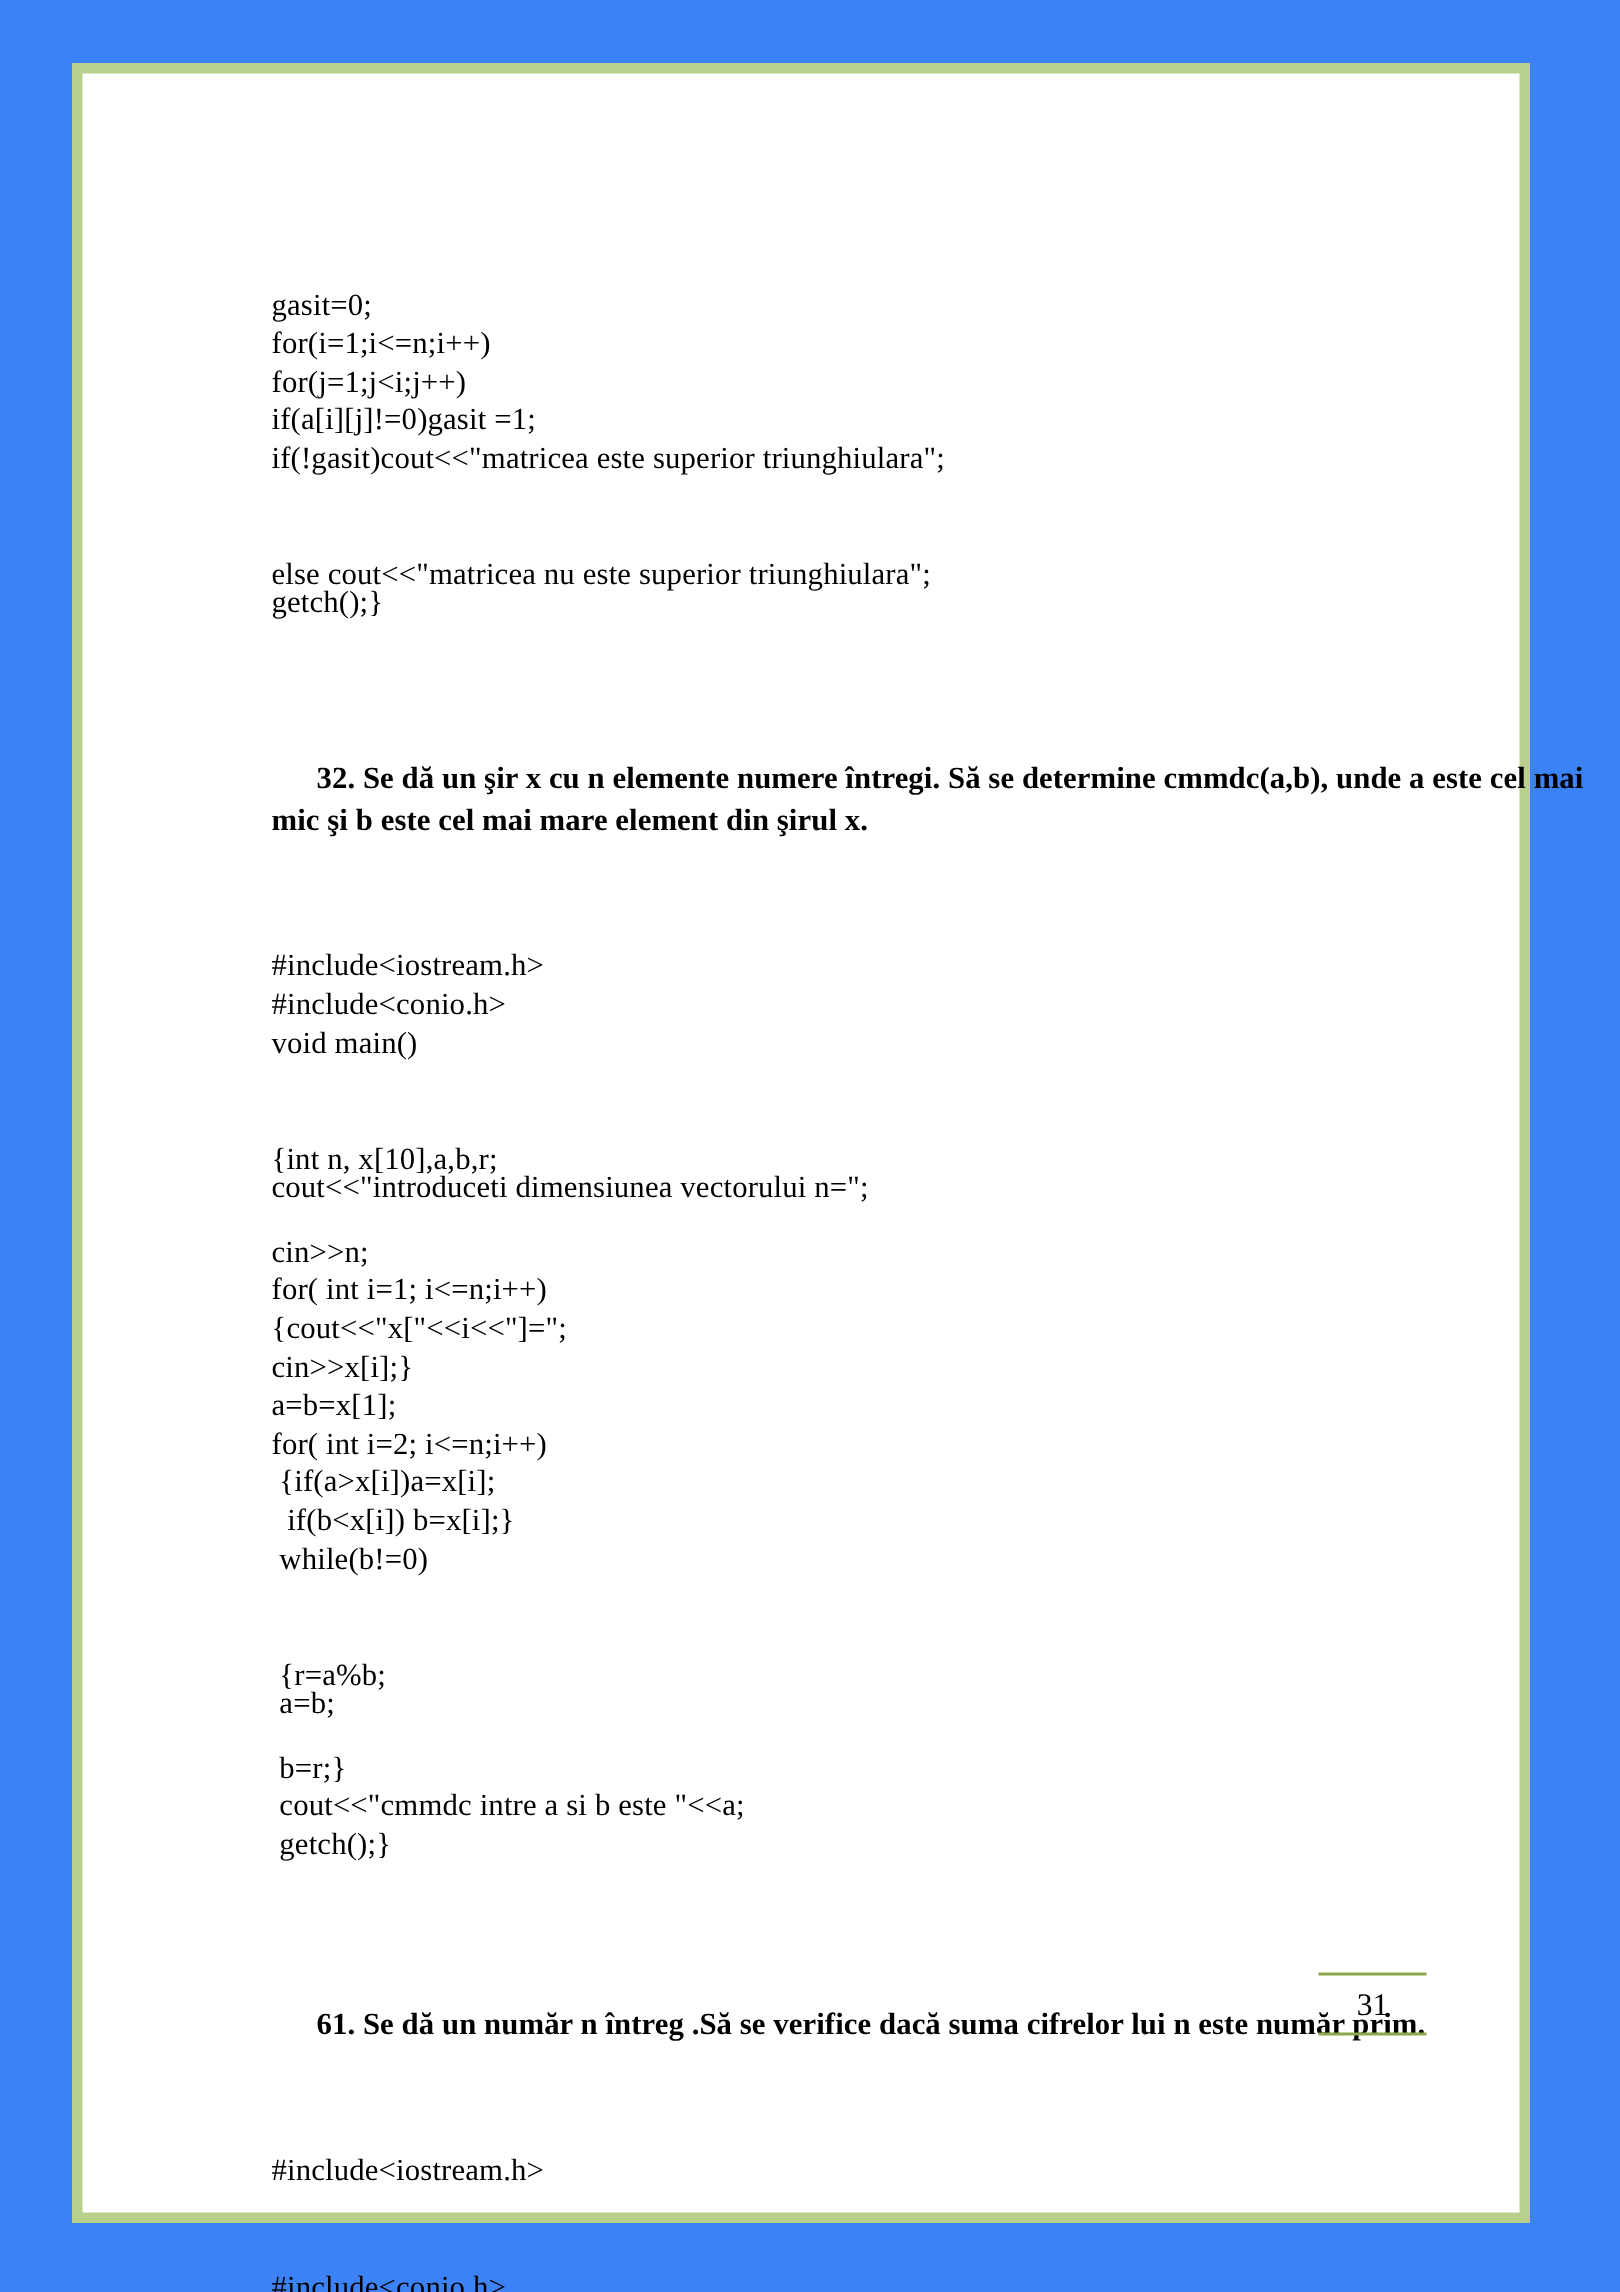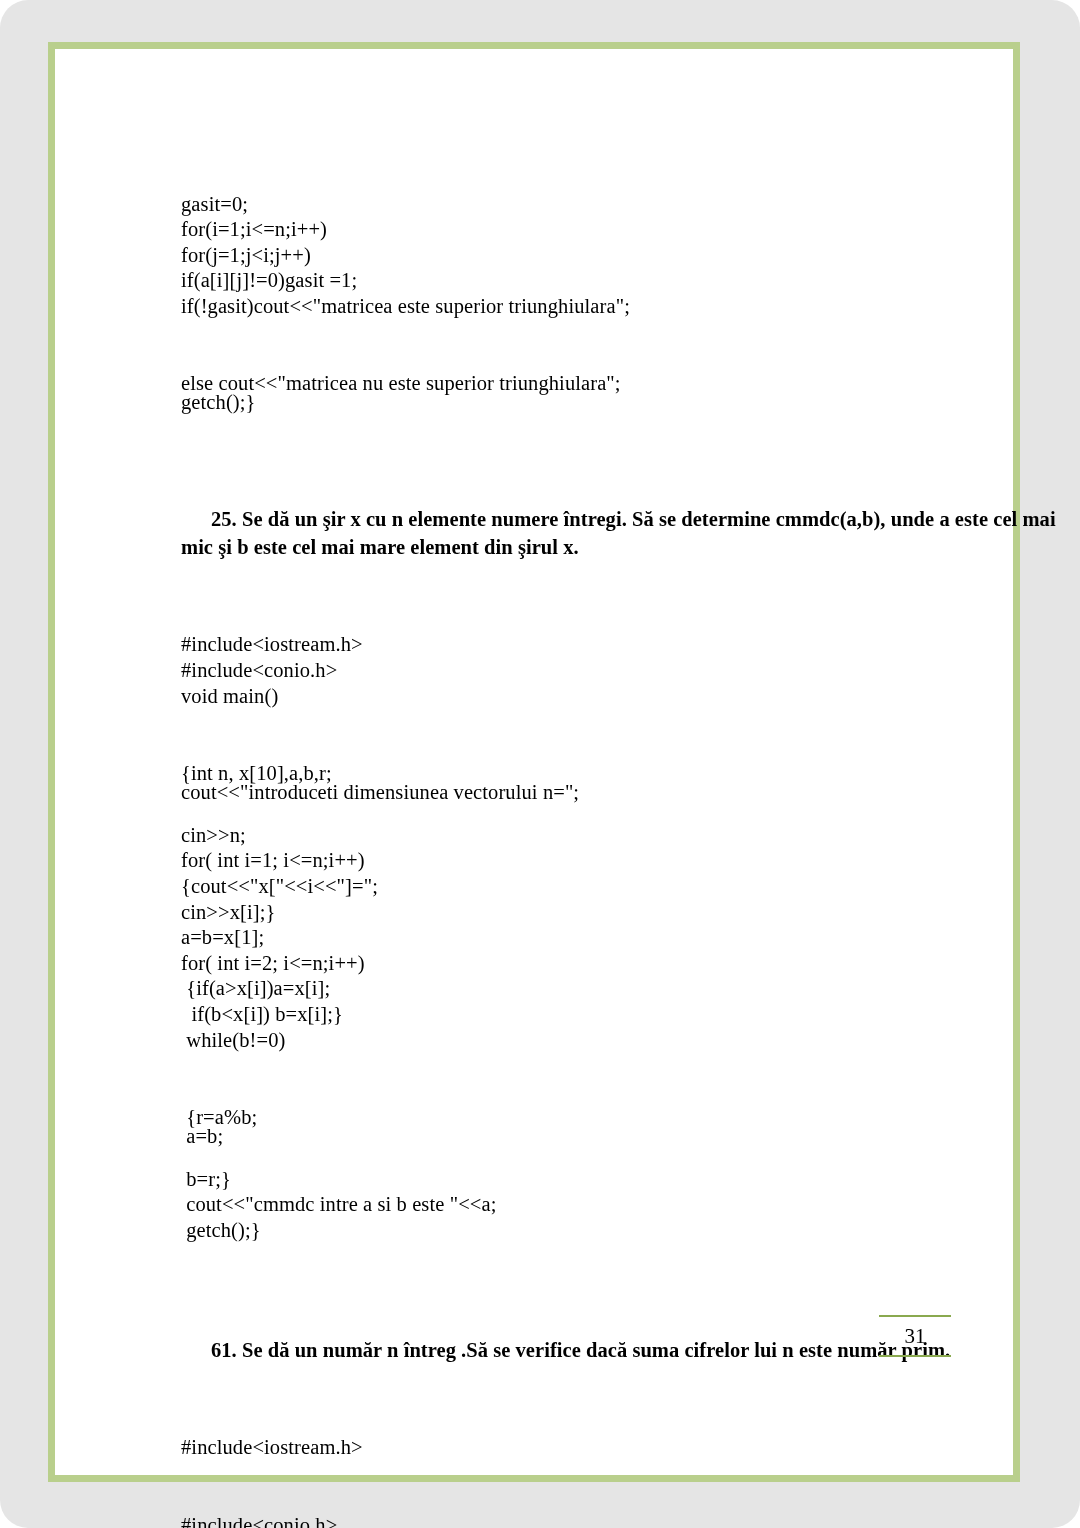--- a/index.html
+++ b/index.html
@@ -11,23 +11,22 @@
     width: 1080px;
     height: 1528px;
     font-family: "Liberation Serif", serif;
     color: #000000;
     overflow: hidden;
   }
   .page {
     position: relative;
     width: 1080px;
     height: 1528px;
-    background: #e5e5e5;
+    background: #3b82f6;
     box-sizing: border-box;
-    border-radius: 28px;
   }
   
   .frame {
     position: absolute;
     left: 48px;
     top: 42px;
     width: 972px;
     height: 1440px;
     border: 7px solid #b9cf8c;
     box-sizing: border-box;
@@ -95,21 +94,21 @@
 if(a[i][j]!=0)gasit =1;
 if(!gasit)cout&lt;&lt;"matricea este superior triunghiulara";</pre>
 
       <div class="gap-sm"></div>
 
       <pre class="code overlap">else cout&lt;&lt;"matricea nu este superior triunghiulara";
 getch();}</pre>
 
       <div class="gap-xl"></div>
 
-      <p class="problem">25.    Se dă un şir x cu n elemente numere întregi. Să se determine cmmdc(a,b), unde a este cel mai mic şi b este cel mai mare element din şirul x.</p>
+      <p class="problem">32.    Se dă un şir x cu n elemente numere întregi. Să se determine cmmdc(a,b), unde a este cel mai mic şi b este cel mai mare element din şirul x.</p>
 
       <div class="gap-md"></div>
 
       <pre class="code">#include&lt;iostream.h&gt;
 #include&lt;conio.h&gt;
 void main()</pre>
 
       <div class="gap-sm"></div>
 
       <pre class="code overlap">{int n, x[10],a,b,r;

